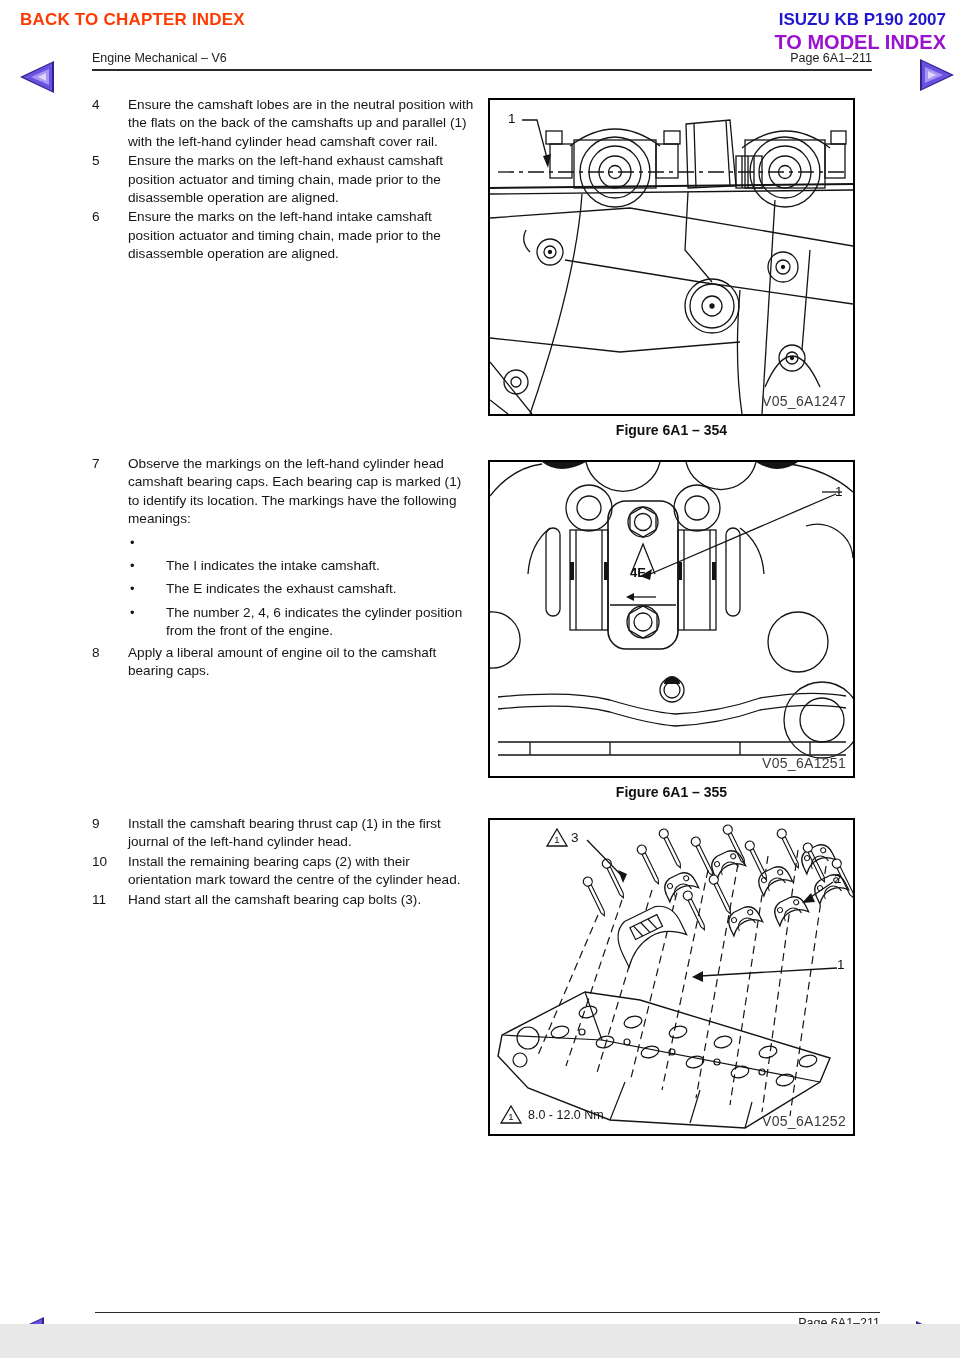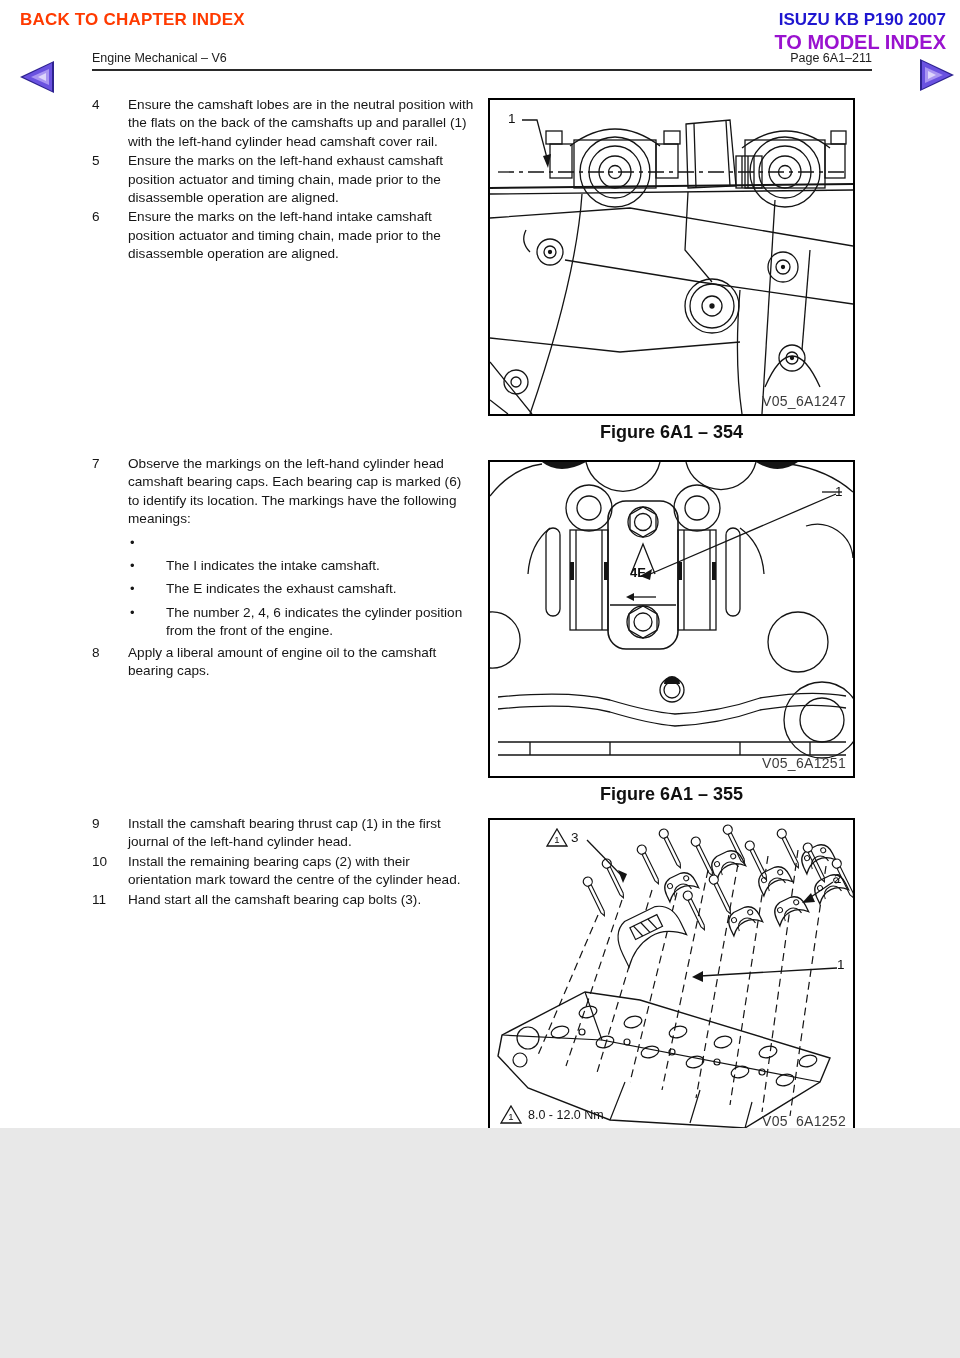--- a/index.html
+++ b/index.html
@@ -1,16 +1,16 @@
 <!DOCTYPE html>
 <html><head>
 <meta charset="utf-8">
 <style>
   html,body{margin:0;padding:0;background:#e8e8e8;}
-  .page{position:relative;width:960px;height:1128px;background:#ffffff;margin:0 auto;
+  .page{position:relative;width:960px;height:1324px;background:#ffffff;margin:0 auto;
         font-family:"Liberation Sans", sans-serif;color:#161616;overflow:hidden;}
 
   
   .nav-back{position:absolute;left:20px;top:10px;font-size:17px;font-weight:bold;color:#ff3a00;letter-spacing:.2px;}
   .nav-brand{position:absolute;right:14px;top:10px;font-size:17px;font-weight:bold;color:#1f16d0;text-align:right;}
   .nav-model{position:absolute;right:14px;top:31px;font-size:20px;font-weight:bold;color:#9a12cf;text-align:right;}
 
   
   .runhead{position:absolute;left:92px;top:51px;width:780px;display:flex;justify-content:space-between;font-size:12.5px;color:#1c1c1c;}
   .rule-top{position:absolute;left:92px;top:69px;width:780px;border-top:2px solid #2a2a2a;height:0;}
@@ -29,21 +29,21 @@
   .bullet .dot{flex:none;width:36px;font-size:13px;}
   .bullet .txt{flex:1;}
   .after-bullets{margin-top:3px;}
 
   
   .figure{position:absolute;left:488px;width:367px;height:318px;border:2px solid #000;background:#fff;box-sizing:border-box;}
   .figure svg{position:absolute;left:0;top:0;}
   .fig-code{position:absolute;right:7px;bottom:5px;font-size:14px;color:#3c3c3c;letter-spacing:.3px;}
   .callout{position:absolute;font-size:13.5px;color:#101010;}
   .cap-marking{position:absolute;font-size:13px;font-weight:bold;color:#101010;}
-  .caption{position:absolute;left:488px;width:367px;text-align:center;font-size:18px;font-weight:bold;color:#101010;}
+  .caption{position:absolute;left:488px;width:367px;text-align:center;font-size:14px;font-weight:bold;color:#101010;}
   .torque-row{position:absolute;left:10px;bottom:10px;display:flex;align-items:center;font-size:12.5px;gap:6px;}
   .tri-badge{position:relative;width:22px;height:19px;display:inline-block;}
   .tri-badge svg{position:absolute;left:0;top:0;}
   .tri-badge .n{position:absolute;left:0;top:6px;width:22px;text-align:center;font-size:9.5px;color:#101010;}
   .fig3-top-label{position:absolute;left:56px;top:8px;display:flex;align-items:flex-start;gap:3px;}
   .fig3-top-label .lbl{font-size:13.5px;line-height:19px;}
 </style>
 </head>
 <body>
 
@@ -95,21 +95,21 @@
     </div>
     <div class="step">
       <span class="num">6</span>
       <span class="txt">Ensure the marks on the left-hand intake camshaft position actuator and timing chain, made prior to the disassemble operation are aligned.</span>
     </div>
   </div>
 
   <div class="steps" style="top:455px;">
     <div class="step">
       <span class="num">7</span>
-      <span class="txt">Observe the markings on the left-hand cylinder head camshaft bearing caps. Each bearing cap is marked (6) to identify its location. The markings have the following meanings:</span>
+      <span class="txt">Observe the markings on the left-hand cylinder head camshaft bearing caps. Each bearing cap is marked (1) to identify its location. The markings have the following meanings:</span>
     </div>
     <div class="bullet">
       <span class="dot">•</span>
     </div>
     <div class="bullet">
       <span class="dot">•</span>
       <span class="txt">The I indicates the intake camshaft.</span>
     </div>
     <div class="bullet">
       <span class="dot">•</span>

